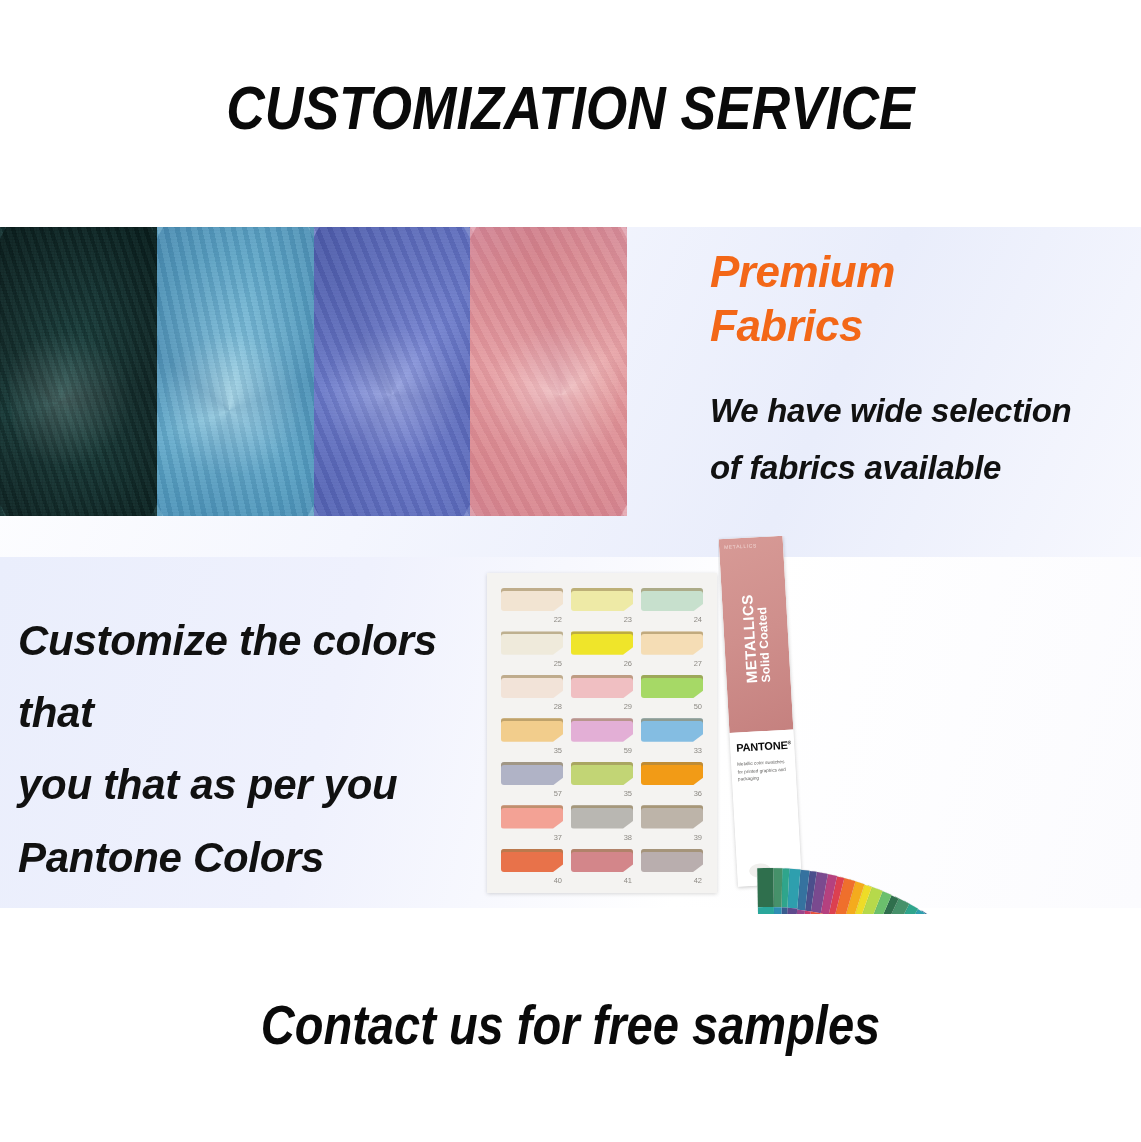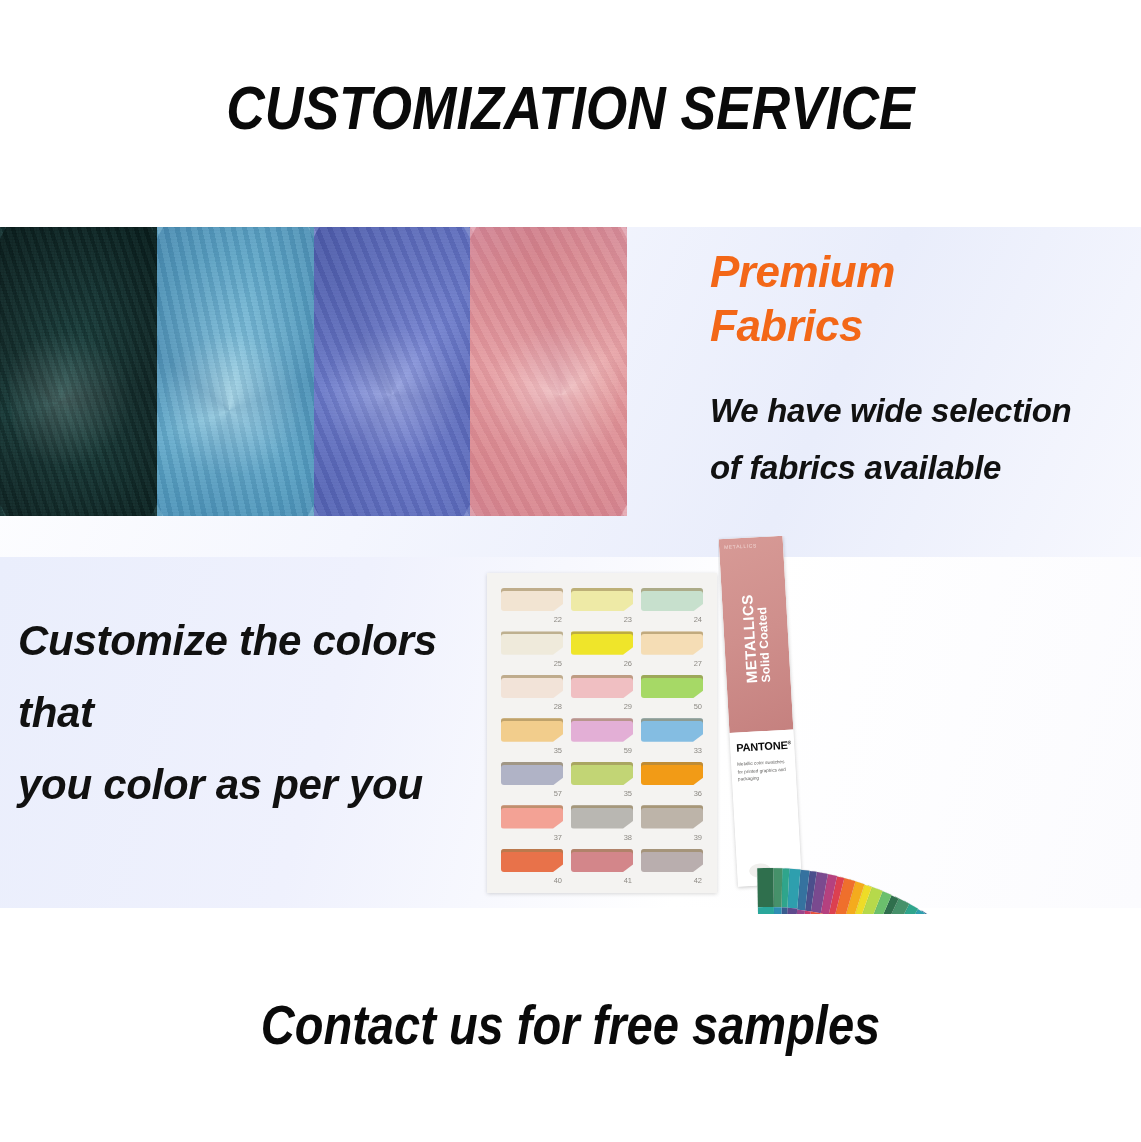--- a/index.html
+++ b/index.html
@@ -309,21 +309,22 @@
         <div>We have wide selection</div>
         <div>of fabrics available</div>
       </div>
     </div>
   </div>
 
   <div class="section-colors">
     <div class="colors-copy">
       <div class="body-copy">
         <div>Customize the colors that</div>
-        <div>you color as per you</div>
+        <div>you that as per you</div>
+        <div>Pantone Colors</div>
       </div>
     </div>
   </div>
 
   <div class="swatch-card" id="swatch-card">
       <div class="swatch-cell">
         <div class="swatch-chip" style="background: rgb(242, 228, 210);"></div>
         <span class="swatch-num">22</span>
       </div>
       <div class="swatch-cell">

